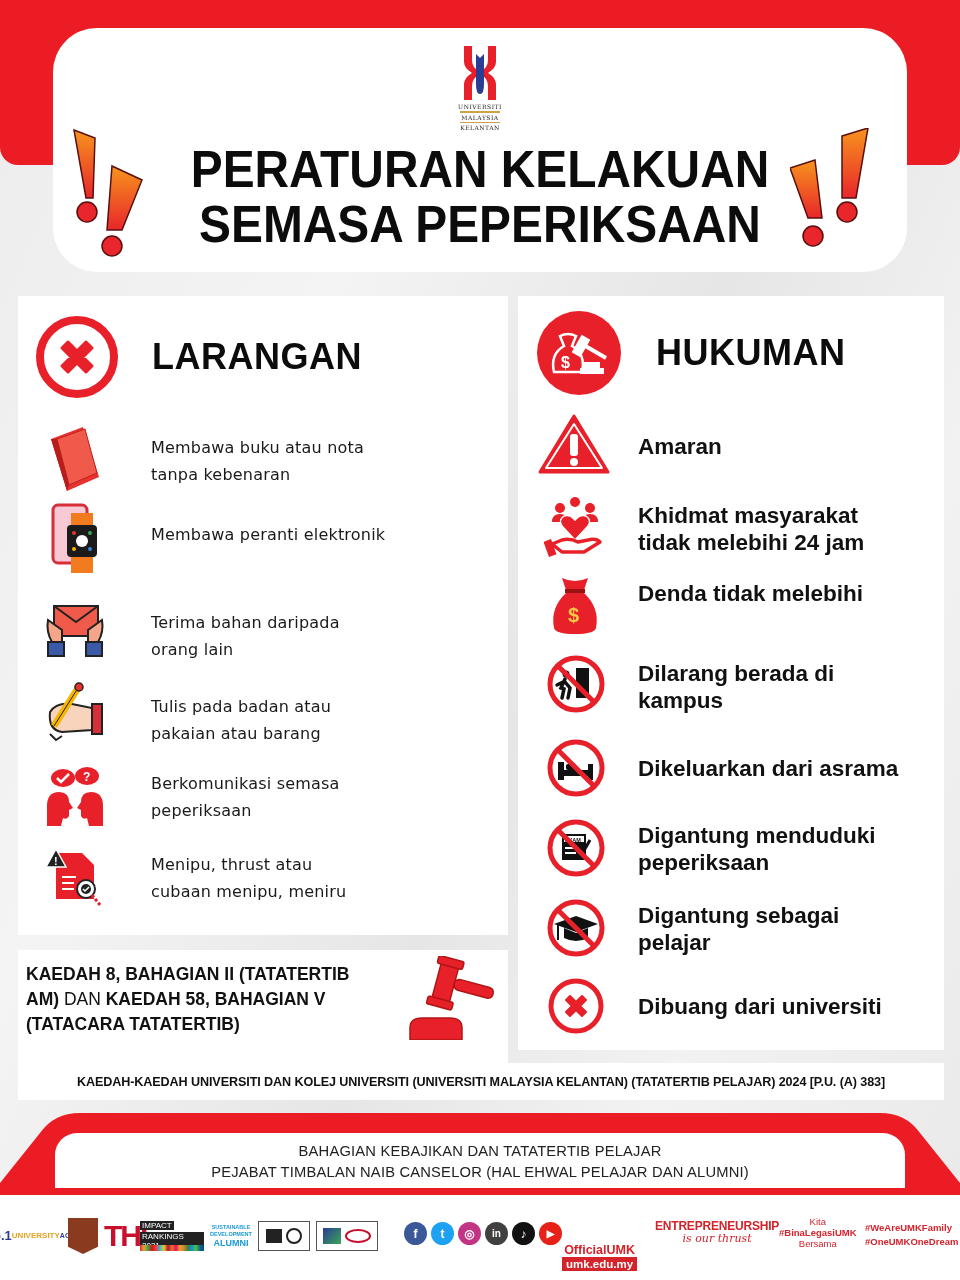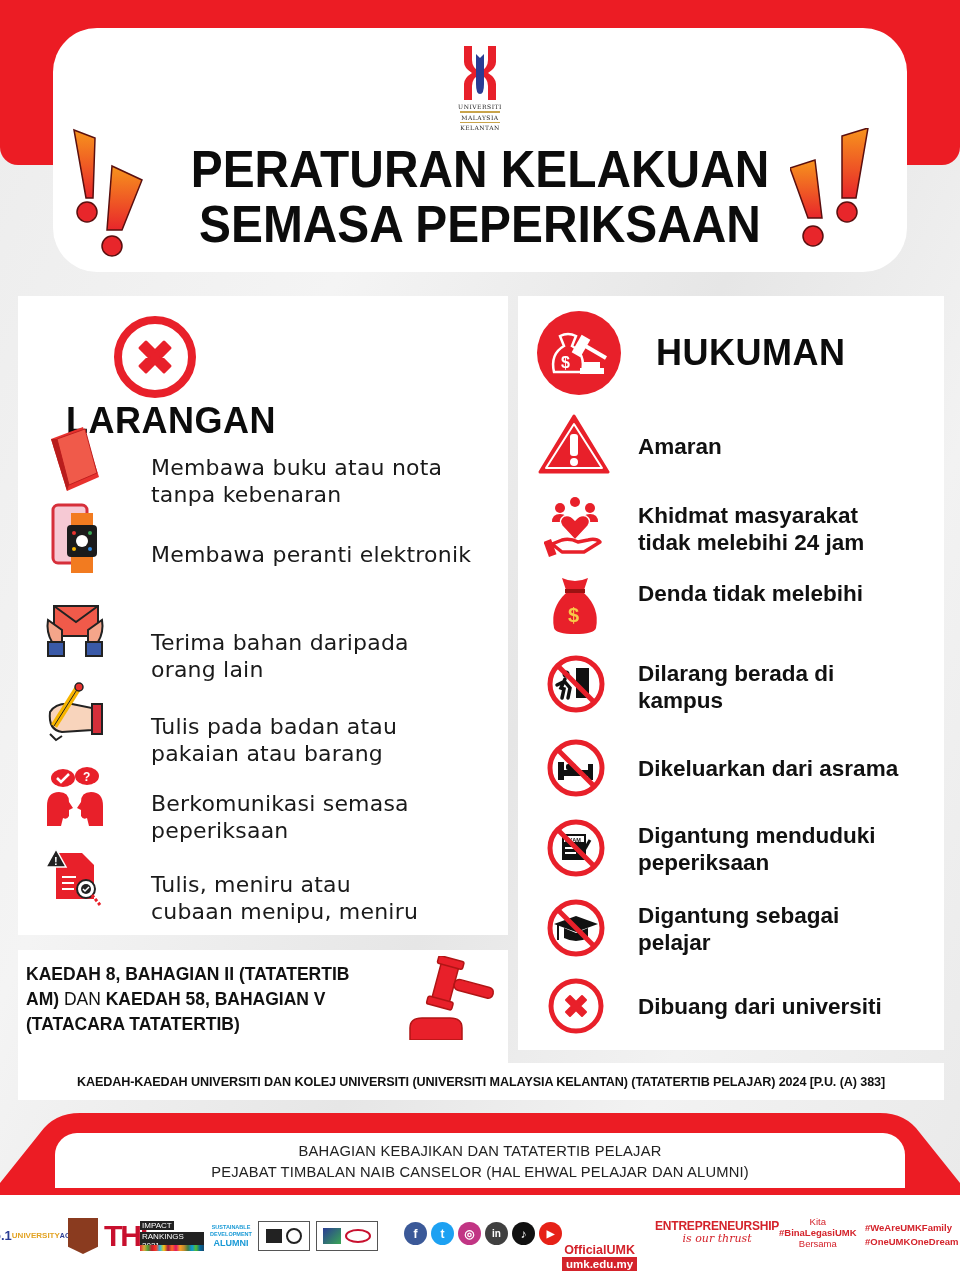--- a/index.html
+++ b/index.html
@@ -54,21 +54,21 @@
     font-family: "Liberation Sans", sans-serif; font-weight: bold;
     font-size: 36px; letter-spacing: 0.5px; color: #0c0c0c;
   }
   .lar-row, .huk-row {
     position: absolute; display: flex; align-items: center;
   }
   .lar-icon { width: 70px; height: 70px; display: flex; align-items: center; justify-content: center; }
   .lar-text {
     position: absolute; left: 133px; width: 360px;
     font-family: "DejaVu Sans", sans-serif; font-weight: normal;
-    font-size: 22px; line-height: 27px; color: #1a1a1a; letter-spacing: 0.2px; margin-top: 20px;
+    font-size: 16px; line-height: 27px; color: #1a1a1a; letter-spacing: 0.2px;
   }
   .huk-text {
     position: absolute; left: 120px; width: 300px;
     font-family: "Liberation Sans", sans-serif; font-weight: bold;
     font-size: 22.5px; line-height: 27px; color: #111;
   }
   .kaedah-text {
     position: absolute; left: 8px; top: 12px; width: 370px;
     font-family: "Liberation Sans", sans-serif; font-weight: bold;
     font-size: 17.5px; line-height: 25px; color: #111;
@@ -168,21 +168,21 @@
   <polygon points="52,8 78,0 66,70 52,70" fill="url(#eg)" stroke="#5a0f0f" stroke-width="1.5"></polygon>
   <circle cx="57" cy="84" r="10" fill="#e8262b" stroke="#5a0f0f" stroke-width="1.5"></circle>
 </svg>
 
 <div class="title">
   <div>PERATURAN KELAKUAN</div>
   <div>SEMASA PEPERIKSAAN</div>
 </div>
 
 <div class="panel panel-left">
-  <div class="sec-head" style="left:16px; top:18px;flex-direction:column;">
+  <div class="sec-head" style="left:16px; top:18px;">
     <svg width="86" height="86" viewBox="0 0 86 86">
       <circle cx="43" cy="43" r="37" fill="#fff" stroke="#e8202a" stroke-width="8"></circle>
       <path d="M28 34 L34 28 L43 37 L52 28 L58 34 L49 43 L58 52 L52 58 L43 49 L34 58 L28 52 L37 43 Z" fill="#e8202a" stroke="#e8202a" stroke-width="3" stroke-linejoin="round"></path>
     </svg>
     <span class="sec-title" style="margin-left:32px;">LARANGAN</span>
   </div>
 
   <div class="lar-row" style="left:22px; top:128px;">
     <div class="lar-icon">
       <svg width="56" height="68" viewBox="0 0 56 68">
@@ -277,21 +277,21 @@
         <polygon points="12,2 22,20 2,20" fill="#222" stroke="#fff" stroke-width="1.5"></polygon>
         <text x="10" y="18" font-size="11" font-weight="bold" fill="#fff" font-family="Liberation Sans, sans-serif">!</text>
         <circle cx="42" cy="42" r="9" fill="#fff" stroke="#222" stroke-width="2"></circle>
         <circle cx="42" cy="42" r="5" fill="#222"></circle>
         <polyline points="39,42 41,44 45,40" fill="none" stroke="#fff" stroke-width="1.5"></polyline>
         <line x1="48" y1="48" x2="56" y2="58" stroke="#e8202a" stroke-width="3" stroke-dasharray="3 2"></line>
       </svg>
     </div>
   </div>
   <div class="lar-text" style="top:555px;">
-    <div>Tulis, meniru atau</div>
+    <div>Menipu, thrust atau</div>
     <div>cubaan menipu, meniru</div>
   </div>
 </div>
 
 <div class="panel panel-kaedah">
   <div class="kaedah-text">
     <div>KAEDAH 8, BAHAGIAN II (TATATERTIB</div>
     <div><span>AM)</span><span class="light"> DAN </span><span>KAEDAH 58, BAHAGIAN V</span></div>
     <div>(TATACARA TATATERTIB)</div>
   </div>

